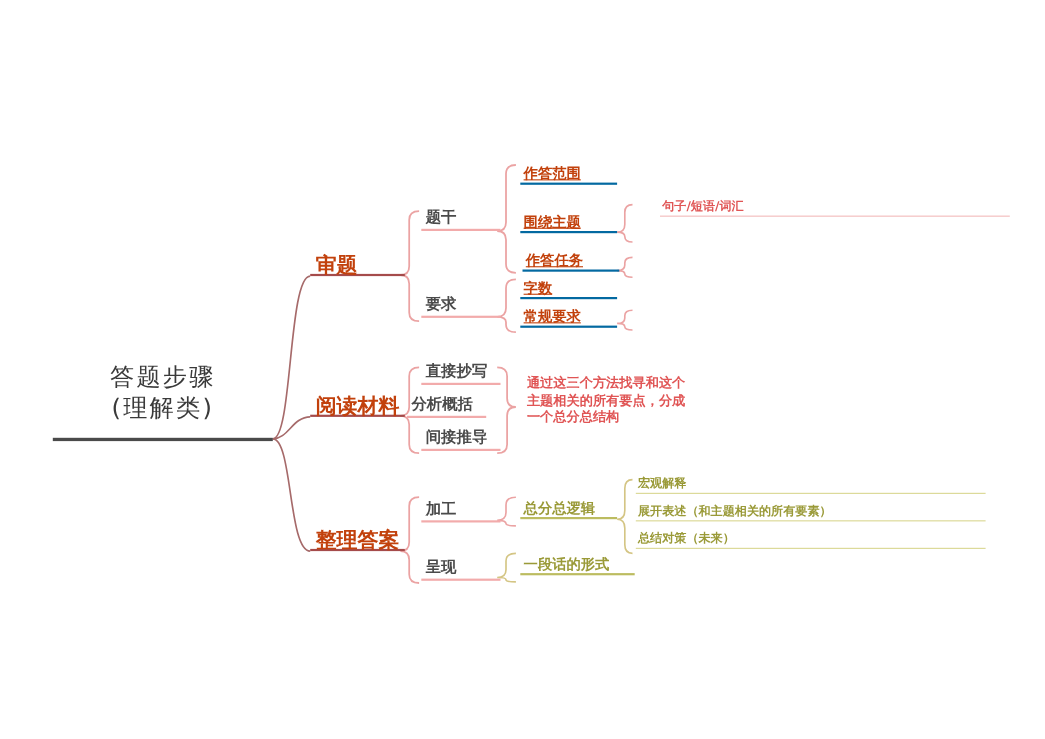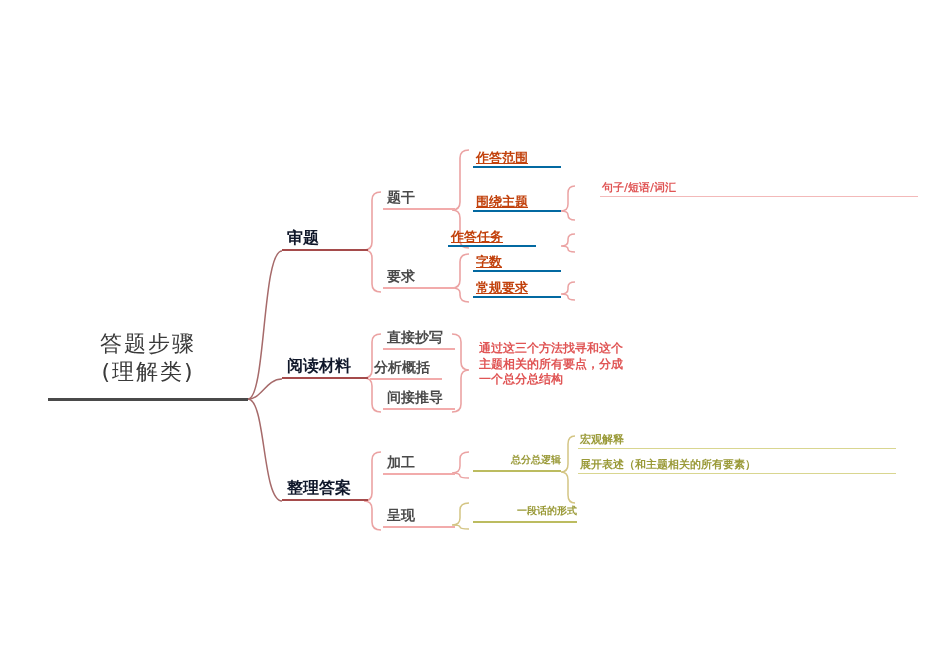--- a/index.html
+++ b/index.html
@@ -2,28 +2,28 @@
 <html><head>
 <meta charset="utf-8">
 <style>
   html,body{margin:0;padding:0;background:#ffffff;}
   #canvas{position:relative;width:950px;height:672px;background:#ffffff;overflow:hidden;
           font-family:"DejaVu Sans",sans-serif;}
   #wires{position:absolute;left:0;top:0;z-index:1;}
   .node{position:absolute;box-sizing:border-box;z-index:2;}
   .roottext{font-size:22px;color:#3a3a3a;text-align:center;line-height:1.25;letter-spacing:2px;}
   .rootline{position:absolute;z-index:2;border-top:3px solid #4a4a4a;}
-  .branch{font-size:16px;font-weight:bold;color:#0f172a;border-bottom:2px solid #a54b4b;
+  .branch{font-size:19px;font-weight:bold;color:#c2410c;border-bottom:2px solid #a54b4b;
           height:23px;padding-left:5px;}
   .l2{font-size:14px;font-weight:bold;color:#4a4a4a;border-bottom:2px solid #f2abab;
       height:21px;padding-left:4px;}
   .red3{font-size:13px;font-weight:bold;color:#c2410c;border-bottom:2px solid #0369a1;
         height:19px;padding-left:3px;text-decoration:underline;}
-  .olive3{font-size:10px;font-weight:bold;color:#9a9a38;border-bottom:2px solid #bcbc60;
-          height:19px;padding-left:3px;text-align:right;}
+  .olive3{font-size:13px;font-weight:bold;color:#9a9a38;border-bottom:2px solid #bcbc60;
+          height:19px;padding-left:3px;}
   .leafred{font-size:11px;font-weight:bold;color:#e05555;border-bottom:1.5px solid #f3b9b9;
            height:17px;padding-left:2px;}
   .leafolive{font-size:11px;font-weight:bold;color:#9a9a38;border-bottom:1.5px solid #d9d690;
              height:17px;padding-left:2px;}
   .rednote{font-size:12px;font-weight:bold;color:#e05555;line-height:1.3;}
   .greennote{font-size:13px;color:#2aa35c;white-space:nowrap;}
 </style>
 </head>
 <body>
 
@@ -54,32 +54,33 @@
     <div>答题步骤</div>
     <div>(理解类)</div>
   </div>
   <div class="rootline" style="left:48px;top:398px;width:200px;"></div>
 
   <div class="node branch" style="left:282px;top:228px;width:86px;">审题</div>
   <div class="node l2" style="left:383px;top:189px;width:72px;">题干</div>
   <div class="node red3" style="left:473px;top:149px;width:88px;">作答范围</div>
   <div class="node red3" style="left:473px;top:193px;width:88px;">围绕主题</div>
   <div class="node leafred" style="left:578px;top:180px;width:318px;margin-left:22px;">句子/短语/词汇</div>
-  <div class="node red3" style="left:448px;top:228px;width:88px;">作答任务</div>
+  <div class="node red3" style="left:475px;top:228px;width:88px;">作答任务</div>
   <div class="node l2" style="left:383px;top:268px;width:72px;">要求</div>
   <div class="node red3" style="left:473px;top:253px;width:88px;">字数</div>
   <div class="node red3" style="left:473px;top:279px;width:88px;">常规要求</div>
 
   <div class="node branch" style="left:282px;top:356px;width:86px;">阅读材料</div>
   <div class="node l2" style="left:383px;top:329px;width:72px;">直接抄写</div>
   <div class="node l2" style="left:370px;top:359px;width:72px;">分析概括</div>
   <div class="node l2" style="left:383px;top:389px;width:72px;">间接推导</div>
   <div class="node rednote" style="left:479px;top:341px;width:152px;">通过这三个方法找寻和这个主题相关的所有要点，分成一个总分总结构</div>
 
   <div class="node branch" style="left:282px;top:478px;width:86px;">整理答案</div>
   <div class="node l2" style="left:383px;top:454px;width:72px;">加工</div>
   <div class="node olive3" style="left:473px;top:453px;width:88px;">总分总逻辑</div>
   <div class="node leafolive" style="left:578px;top:432px;width:318px;">宏观解释</div>
   <div class="node leafolive" style="left:578px;top:457px;width:318px;">展开表述（和主题相关的所有要素）</div>
+  <div class="node leafolive" style="left:578px;top:482px;width:318px;">总结对策（未来）</div>
   <div class="node l2" style="left:383px;top:507px;width:72px;">呈现</div>
   <div class="node olive3" style="left:473px;top:504px;width:104px;">一段话的形式</div>
 
 </div>
 
 </body></html>

